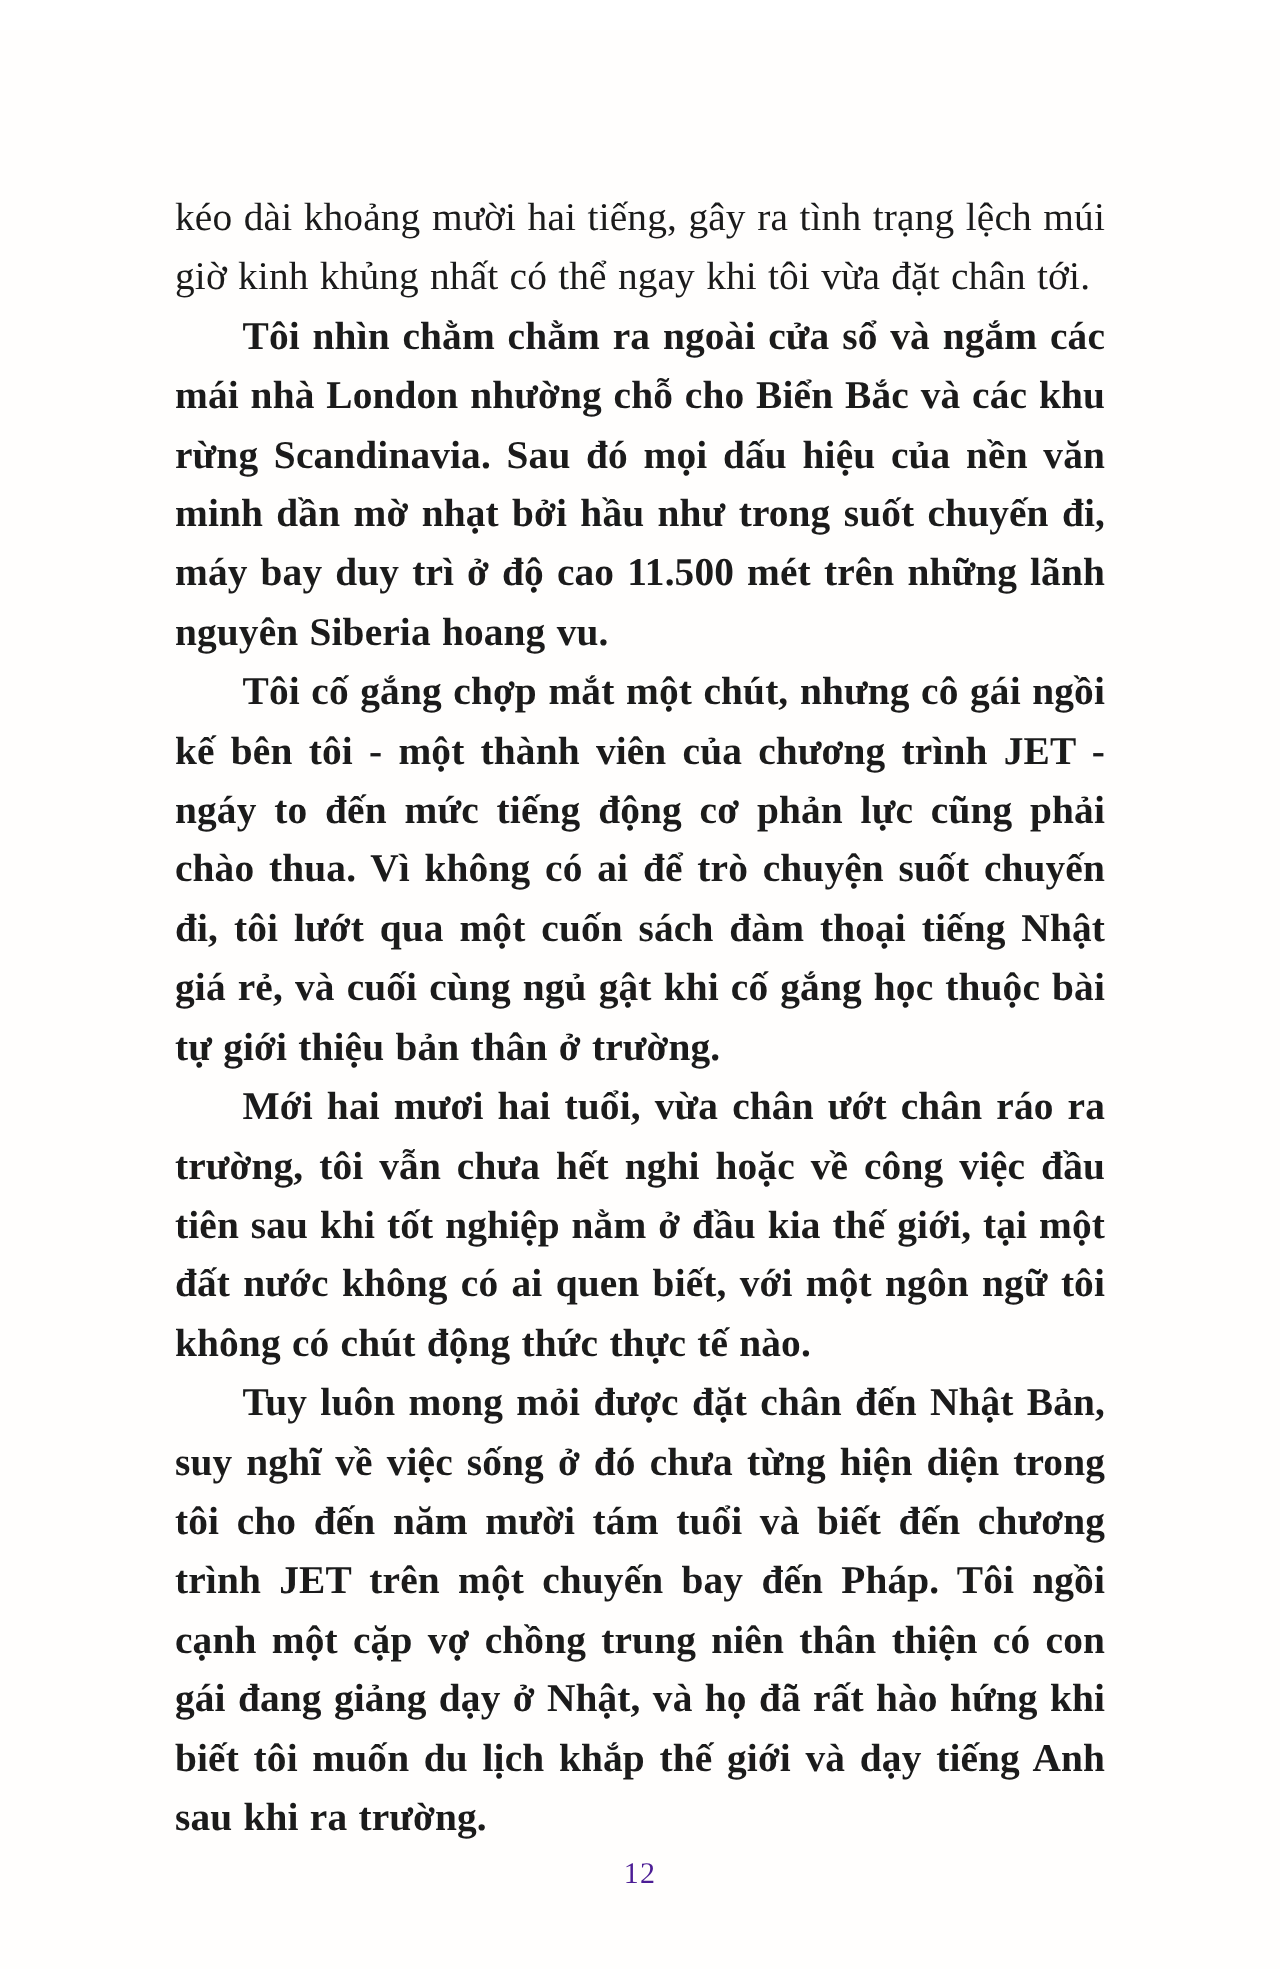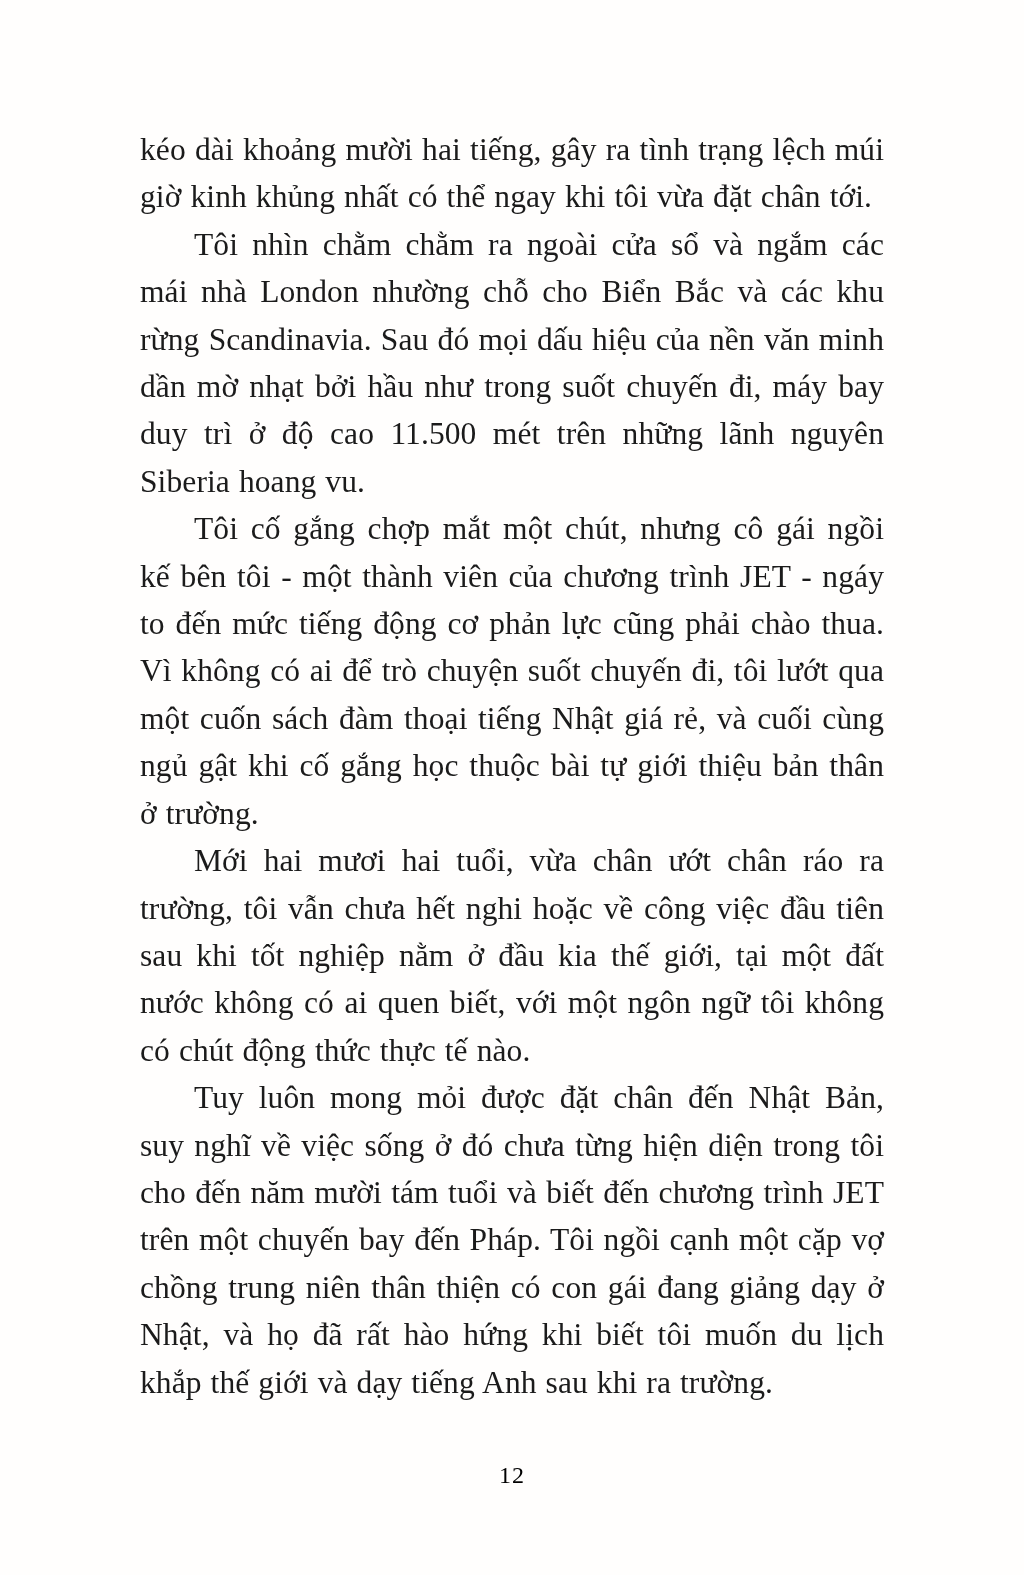--- a/index.html
+++ b/index.html
@@ -12,50 +12,52 @@
     background: #ffffff;
     font-family: "Liberation Serif", "DejaVu Serif", serif;
     overflow: hidden;
     position: relative;
   }
   .book-page {
     position: absolute;
     inset: 0;
     background: #fffefd;
     color: #1b1b1b;
+    margin-top: 24px;
   }
   .text-block {
     position: absolute;
     left: 140px;
     top: 126px;
     width: 744px;
     text-align: justify;
     text-justify: inter-word;
     font-size: 31.5px;
     line-height: 47.4px;
     letter-spacing: 0.1px;
     word-spacing: 1px;
     color: #1b1b1b;
   }
   .text-block p {
     margin: 0;
     padding: 0;
   }
   .text-block p.indent {
     text-indent: 54px;
+    font-weight: bold;
   }
   .page-number {
     position: absolute;
     left: 0;
     right: 0;
     top: 1462px;
     text-align: center;
     font-size: 24px;
     letter-spacing: 1px;
-    color: #000000;
+    color: #4c1d95;
   }
 </style>
 </head>
 <body>
 
 <div class="book-page">
   <div class="text-block">
     <p class="no-indent">kéo dài khoảng mười hai tiếng, gây ra tình trạng lệch múi giờ kinh khủng nhất có thể ngay khi tôi vừa đặt chân tới.</p>
     <p class="indent">Tôi nhìn chằm chằm ra ngoài cửa sổ và ngắm các mái nhà London nhường chỗ cho Biển Bắc và các khu rừng Scandinavia. Sau đó mọi dấu hiệu của nền văn minh dần mờ nhạt bởi hầu như trong suốt chuyến đi, máy bay duy trì ở độ cao 11.500 mét trên những lãnh nguyên Siberia hoang vu.</p>
     <p class="indent">Tôi cố gắng chợp mắt một chút, nhưng cô gái ngồi kế bên tôi - một thành viên của chương trình JET - ngáy to đến mức tiếng động cơ phản lực cũng phải chào thua. Vì không có ai để trò chuyện suốt chuyến đi, tôi lướt qua một cuốn sách đàm thoại tiếng Nhật giá rẻ, và cuối cùng ngủ gật khi cố gắng học thuộc bài tự giới thiệu bản thân ở trường.</p>

